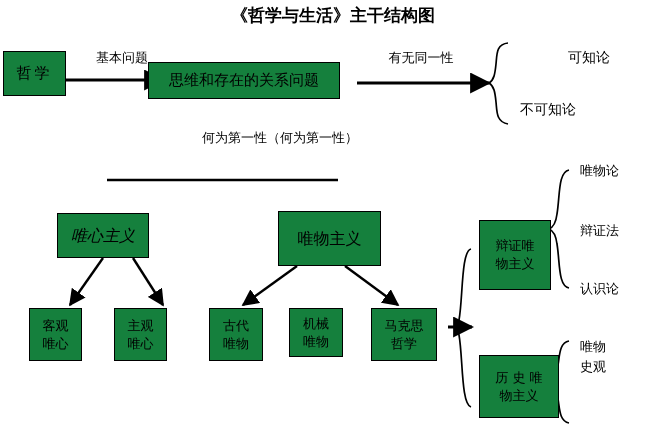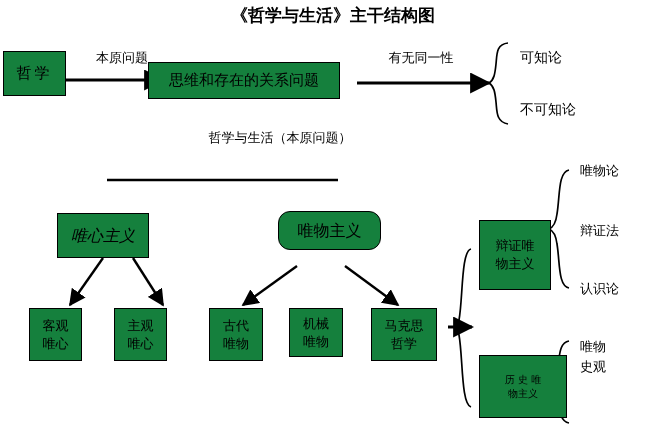--- a/index.html
+++ b/index.html
@@ -82,35 +82,35 @@
     <line x1="448" y1="327" x2="472" y2="327" stroke="#000" stroke-width="3" marker-end="url(#arrow)"></line>
     <path d="M 471 249 C 461 251 463 299 459 320 C 458 325 457 326 454 327 C 457 328 458 330 459 335 C 463 357 461 404 471 407" fill="none" stroke="#000" stroke-width="1.7"></path>
 
     <path d="M 569 170 C 558 172 560 196 557 214 C 556 222 554 227 549 229 C 554 231 556 236 557 244 C 560 262 558 286 569 288" fill="none" stroke="#000" stroke-width="1.7"></path>
 
     <path d="M 569 341 C 558 343 560 359 557 370 C 556 376 554 380 549 382 C 554 384 556 388 557 394 C 560 405 558 421 569 423" fill="none" stroke="#000" stroke-width="1.7"></path>
   </svg>
 
   <div class="node" style="left:3px; top:51px; width:63px; height:45px; font-size:15px; letter-spacing:3px;">哲学</div>
 
-  <div class="label" style="left:78px; top:49px; width:88px; font-size:13px;">本原问题</div>
+  <div class="label" style="left:78px; top:49px; width:88px; font-size:13px;">基本问题</div>
 
   <div class="node" style="left:148px; top:62px; width:192px; height:37px; font-size:15px;">思维和存在的关系问题</div>
 
   <div class="label" style="left:366px; top:49px; width:110px; font-size:13px;">有无同一性</div>
 
-  <div class="label" style="left:520px; top:48px; width:90px; font-size:14px; text-align:left;">可知论</div>
+  <div class="label" style="left:520px; top:48px; width:90px; font-size:14px; text-align:right;">可知论</div>
 
   <div class="label" style="left:520px; top:100px; width:110px; font-size:14px; text-align:left;">不可知论</div>
 
-  <div class="label" style="left:150px; top:129px; width:260px; font-size:13px;">哲学与生活（本原问题）</div>
+  <div class="label" style="left:150px; top:129px; width:260px; font-size:13px;">何为第一性（何为第一性）</div>
 
   <div class="node" style="left:57px; top:213px; width:92px; height:45px; font-size:16px;font-style:italic;">唯心主义</div>
 
-  <div class="node" style="left:278px; top:211px; width:103px; height:39px; font-size:16px;border-radius:12px;">唯物主义</div>
+  <div class="node" style="left:278px; top:211px; width:103px; height:55px; font-size:16px;">唯物主义</div>
 
   <div class="node" style="left:29px; top:308px; width:53px; height:53px; font-size:13px; white-space:pre;">客观
 唯心</div>
 
   <div class="node" style="left:114px; top:308px; width:53px; height:53px; font-size:13px; white-space:pre;">主观
 唯心</div>
 
   <div class="node" style="left:209px; top:308px; width:54px; height:53px; font-size:13px; white-space:pre;">古代
 唯物</div>
 
@@ -122,19 +122,19 @@
 
   <div class="node" style="left:479px; top:200px; width:72px; height:70px; font-size:13px; white-space:pre;margin-top:20px;">辩证唯
 物主义</div>
 
   <div class="label" style="left:580px; top:162px; width:80px; font-size:13px; text-align:left;">唯物论</div>
 
   <div class="label" style="left:580px; top:222px; width:80px; font-size:13px; text-align:left;">辩证法</div>
 
   <div class="label" style="left:580px; top:280px; width:80px; font-size:13px; text-align:left;">认识论</div>
 
-  <div class="node" style="left:479px; top:355px; width:88px; height:63px; font-size:10px; white-space:pre;">历 史 唯
+  <div class="node" style="left:479px; top:355px; width:80px; height:63px; font-size:13px; white-space:pre;">历 史 唯
 物主义</div>
 
   <div class="label" style="left:580px; top:337px; width:80px; font-size:13px; text-align:left; line-height:1.5;">唯物
 史观</div>
 
 </div>
 
 </body></html>

